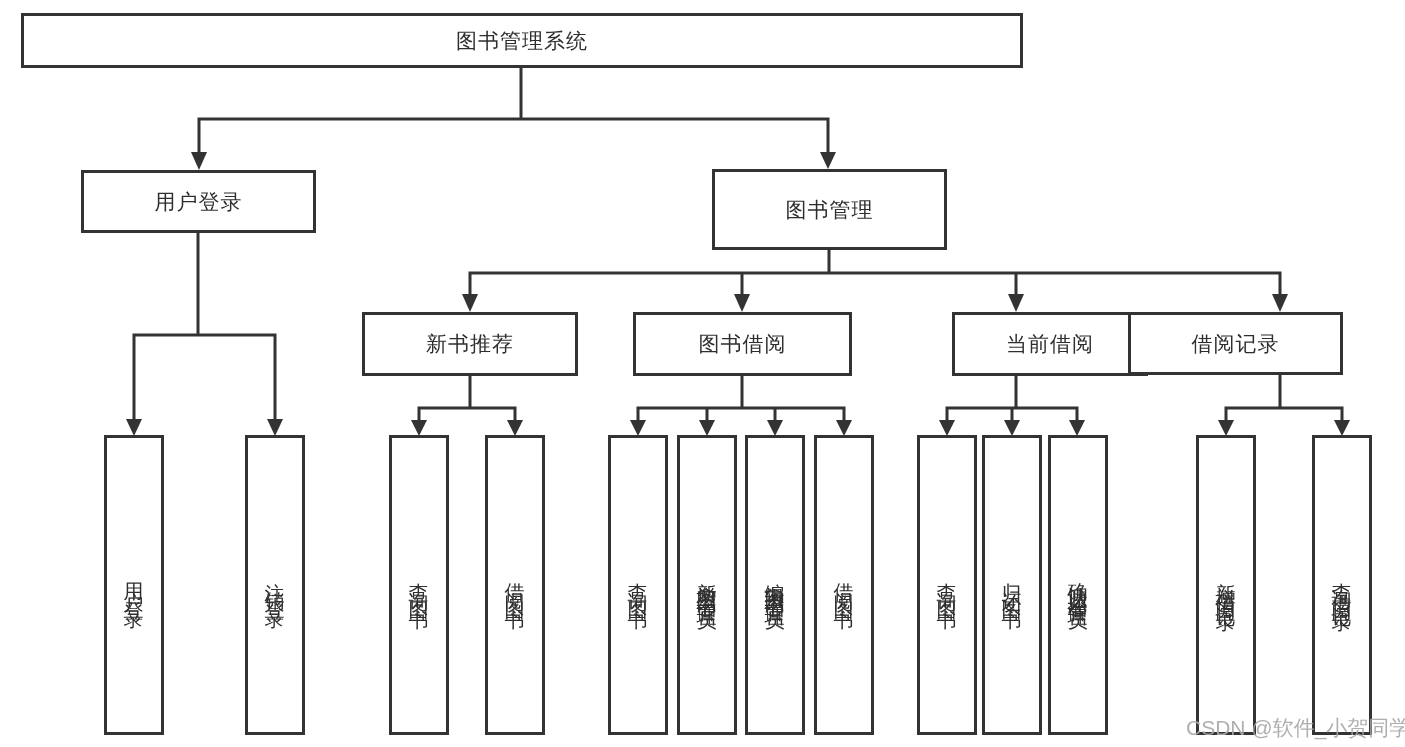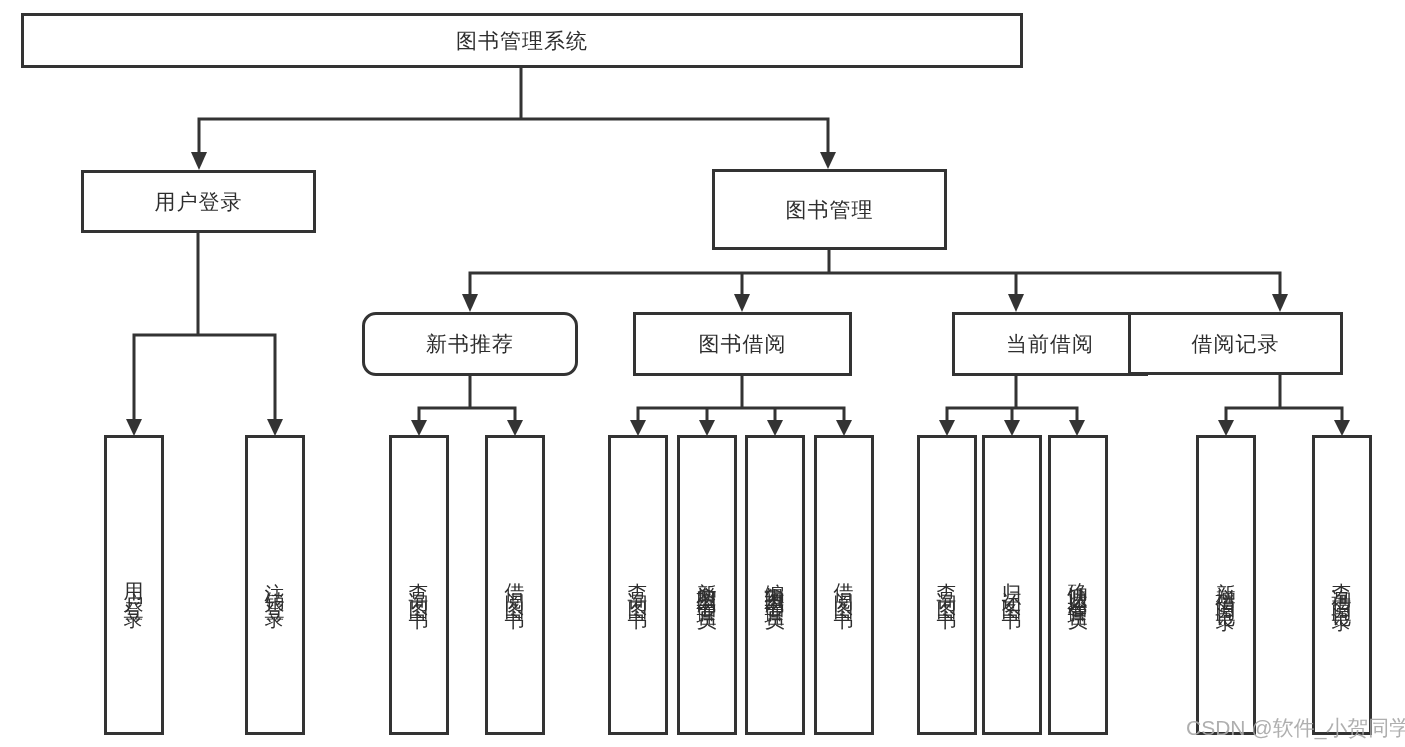--- a/index.html
+++ b/index.html
@@ -108,21 +108,21 @@
       <polygon points="1218,420 1234,420 1226,436"></polygon>
       <polygon points="1334,420 1350,420 1342,436"></polygon>
     </g>
   </svg>
 
   <div class="hbox" style="left:21px; top:13px; width:1002px; height:55px;">图书管理系统</div>
 
   <div class="hbox" style="left:81px; top:170px; width:235px; height:63px;">用户登录</div>
   <div class="hbox" style="left:712px; top:169px; width:235px; height:81px;">图书管理</div>
 
-  <div class="hbox" style="left:362px; top:312px; width:216px; height:64px;border-radius:14px;">新书推荐</div>
+  <div class="hbox" style="left:362px; top:312px; width:216px; height:64px;">新书推荐</div>
   <div class="hbox" style="left:633px; top:312px; width:219px; height:64px;">图书借阅</div>
   <div class="hbox" style="left:952px; top:312px; width:196px; height:64px;">当前借阅</div>
   <div class="hbox" style="left:1128px; top:312px; width:215px; height:63px;">借阅记录</div>
 
   <div class="vbox" style="left:104px;">用户登录</div>
   <div class="vbox" style="left:245px;">注销登录</div>
 
   <div class="vbox" style="left:389px;">查询图书</div>
   <div class="vbox" style="left:485px;">借阅图书</div>
 

